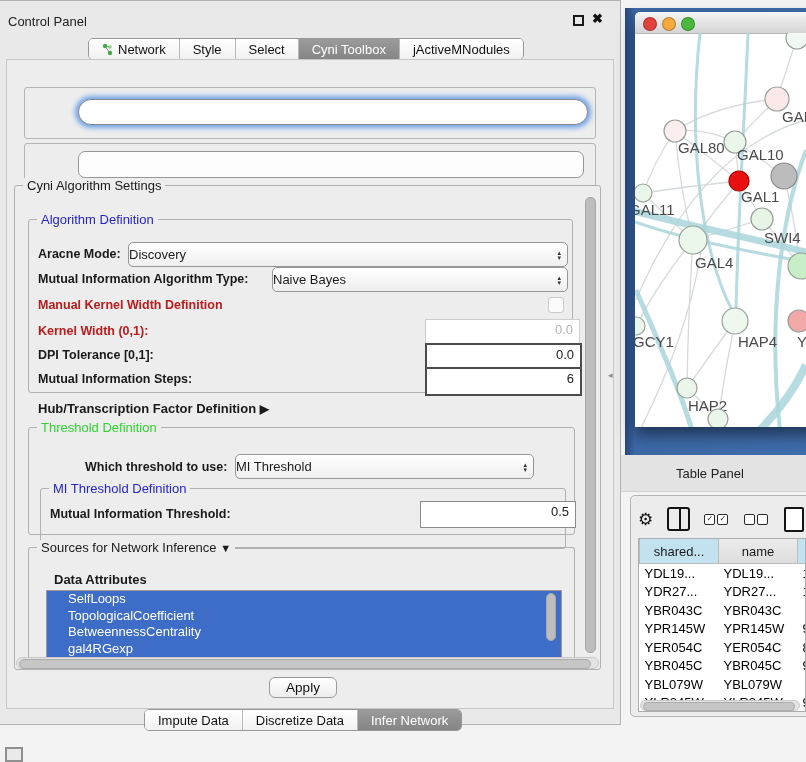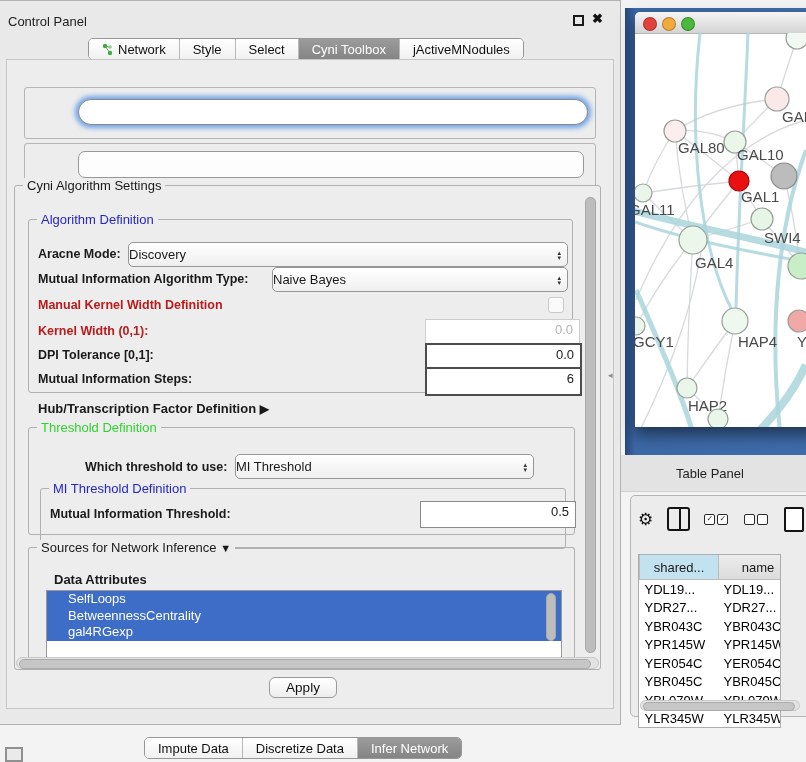--- a/index.html
+++ b/index.html
@@ -11,21 +11,21 @@
   .ctl-win{left:0;top:8;width:621px;height:725px;background:#e9e9e9;border:1px solid #b2b2b2;border-left:none;}
   .ctl-title{left:8px;top:13px;font-size:13px;color:#222;}
   .win-close{left:592px;top:10px;font-size:13px;font-weight:bold;color:#111;}
 
   
   .segbar{display:flex;height:22px;border:1px solid #979797;border-radius:5px;overflow:hidden;background:#fdfdfd;font-size:13px;}
   .seg{display:flex;align-items:center;gap:5px;padding:0 13px;border-right:1px solid #b9b9b9;background:linear-gradient(#ffffff,#f1f1f1);color:#111;white-space:nowrap;}
   .seg:last-child{border-right:none;}
   .seg.sel{background:linear-gradient(#9b9b9b,#858585);color:#fff;}
   #top-tabs{left:88px;top:37px;}
-  #bottom-tabs{left:144px;top:708px;margin-top:28px;}
+  #bottom-tabs{left:144px;top:708px;}
 
   
   .inner-panel{left:6px;top:58px;width:608px;height:650px;background:#ededed;border:1px solid #c6c6c6;}
 
   
   .hid-grp{border:1px solid #b5b5b5;border-radius:3px;background:#ededed;}
   .hid-combo1{left:78px;top:98px;width:510px;height:26px;border:1px solid #8a8a8a;border-radius:13px;background:#fff;
               box-shadow:0 0 5px 3px rgba(90,150,230,.85);}
   .hid-combo2{left:78px;top:150px;width:506px;height:27px;border:1px solid #979797;border-radius:7px;background:#fdfdfd;}
 
@@ -78,21 +78,21 @@
   .tbl-head-bar{left:621px;top:455px;width:185px;height:37px;background:#e3e3e3;border-bottom:1px solid #d0d0d0;}
   .tbl-title{left:637px;top:466px;font-size:13px;color:#222;margin-left:39px;}
   .tbl-win{left:630px;top:495px;width:200px;height:222px;background:#ececec;border:1px solid #b4b4b4;border-radius:5px;}
   .tbl-toolbar{left:638px;top:505px;width:168px;height:28px;display:flex;align-items:center;gap:14px;}
   .icon-gear{font-size:17px;color:#141414;line-height:17px;}
   .icon-cols{width:19px;height:20px;border:2px solid #141414;border-radius:3px;position:relative;}
   .icon-cols::after{content:"";position:absolute;left:50%;top:0;bottom:0;width:2px;background:#141414;}
   .cb{display:inline-block;width:9px;height:9px;border:1.5px solid #2a2a2a;border-radius:2px;font-size:8px;line-height:8px;
       text-align:center;color:#2a2a2a;background:#fff;margin-right:2px;vertical-align:middle;}
   .icon-doc{width:16px;height:21px;border:2px solid #141414;border-radius:2px;background:#fff;}
-  .grid{left:638px;top:554px;width:143px;height:174px;background:#fff;border:1px solid #adadad;overflow:hidden;}
+  .grid{left:638px;top:538px;width:168px;height:174px;background:#fff;border:1px solid #adadad;overflow:hidden;}
   table.dt{border-collapse:collapse;font-size:13px;width:210px;table-layout:fixed;}
   table.dt th{height:22px;font-weight:normal;border:1px solid #bcbcbc;border-top:none;background:linear-gradient(#ececec,#dcdcdc);}
   table.dt th.hl{background:#c3e2ef;}
   table.dt td{height:18.5px;padding:0 0 0 5px;white-space:nowrap;overflow:hidden;color:#000;}
   .tbl-hscroll{left:640px;top:700px;width:160px;height:11px;}
 </style>
 </head>
 <body>
 
 <div id="root">
@@ -198,20 +198,21 @@
 
     <div class="abs grp" style="left:28px;top:546px;width:547px;height:112px;border-bottom:none;">
       <span class="grp-ttl t-black">
         <span>Sources for Network Inference</span>
         <span style="font-size:11px;"> ▼</span>
       </span>
     </div>
     <span class="lbl" style="left:54px;top:571px;font-size:13px;">Data Attributes</span>
     <div class="src-list" style="left:46px;top:589px;width:514px;height:66px;" id="src-list">
         <div>SelfLoops</div>
+        <div>TopologicalCoefficient</div>
         <div>BetweennessCentrality</div>
         <div>gal4RGexp</div>
       </div>
     <div class="abs vthumb" style="left:546px;top:592px;width:10px;height:48px;"></div>
 
     <div class="abs htrack" style="left:16px;top:656px;width:583px;height:12px;">
       <div class="hthumb" style="left:2px;top:1px;width:570px;height:8px;"></div>
     </div>
 
     <div class="abs apply-btn">Apply</div>

